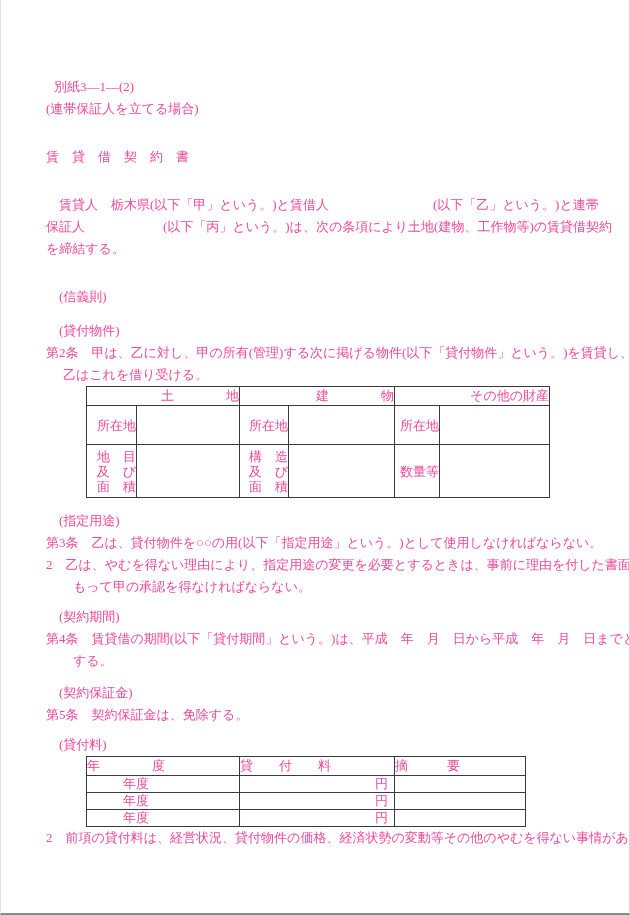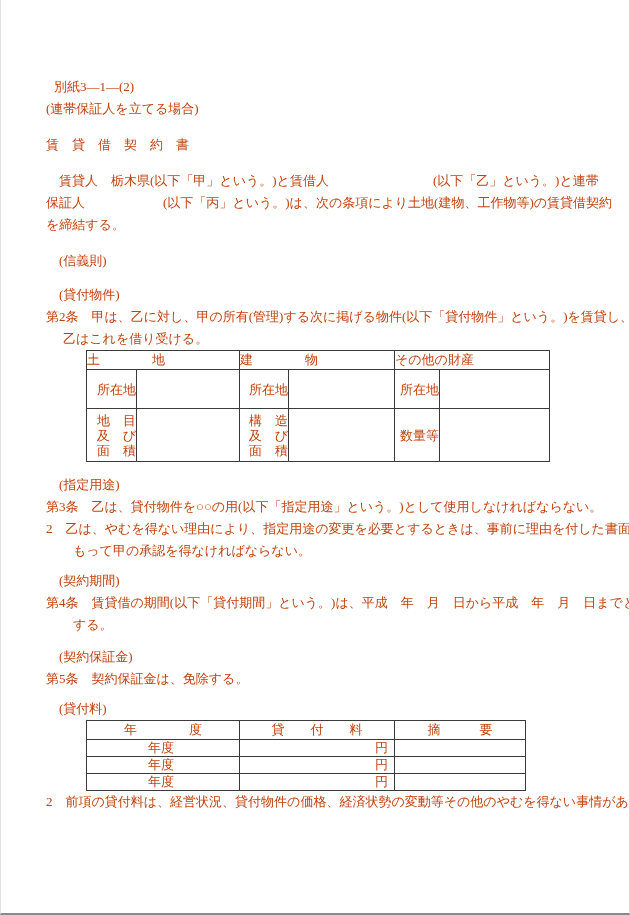--- a/index.html
+++ b/index.html
@@ -2,71 +2,71 @@
 <html><head>
 <meta charset="utf-8">
 <style>
   html,body { margin:0; padding:0; background:#ffffff; }
   .page {
     position: relative;
     width: 630px;
     height: 915px;
     box-sizing: border-box;
     background: #ffffff;
-    color: #c2410c;
+    color: #ec4899;
     font-family: "Liberation Serif", "DejaVu Serif", serif;
     font-size: 13px;
     border-left: 1px solid #e2e2e2;
     border-right: 1px solid #d8d8d8;
     border-bottom: 2px solid #8a8a8a;
     overflow: hidden;
   }
   .content { padding: 76px 12px 0 45px; }
   .line {
     line-height: 22px;
     min-height: 22px;
     white-space: pre;
   }
   .ref-line { padding-left: 8px; }
   .centered { text-align: left; white-space: pre; }
   .h-ind { padding-left: 13px; }
   .ind1 { padding-left: 17px; }
   .ind2 { padding-left: 27px; }
-  .mt14 { margin-top: 14px; }
+  .mt14 { margin-top: 26px; }
   .mt12 { margin-top: 12px; }
   .mt10 { margin-top: 10px; }
   .mt8  { margin-top: 8px; }
 
   table.doc-table {
     border-collapse: collapse;
     margin-left: 40px;
     table-layout: fixed;
   }
   table.doc-table td, table.doc-table th {
     border: 1px solid #3a3a3a;
     font-weight: normal;
     font-size: 13px;
     padding: 0;
     overflow: hidden;
   }
   .prop-table { width: 463px; }
-  .prop-table th { height: 18px; text-align: left; white-space: pre; }
+  .prop-table th { height: 18px; text-align: right; white-space: pre; }
   .prop-table .lbl {
     text-align: right;
     vertical-align: middle;
     white-space: pre-line;
     line-height: 15px;
   }
   .prop-table .r1 td { height: 38px; }
   .prop-table .r2 td { height: 52px; }
 
   .fee-table { width: 439px; }
-  .fee-table th { height: 18px; text-align: center; white-space: pre; }
+  .fee-table th { height: 18px; text-align: left; white-space: pre; }
   .fee-table td { height: 16px; line-height: 16px; }
-  .fee-table .year-cell  { text-align: center; padding-right: 4px; }
+  .fee-table .year-cell  { text-align: left; padding-right: 4px; padding-left: 36px; }
   .fee-table .yen-cell   { text-align: right; padding-right: 6px; }
 </style>
 </head>
 <body>
 
 <div class="page">
   <div class="content">
 
     <div class="line ref-line">別紙3―1―(2)</div>
     <div class="line centered">(連帯保証人を立てる場合)</div>

